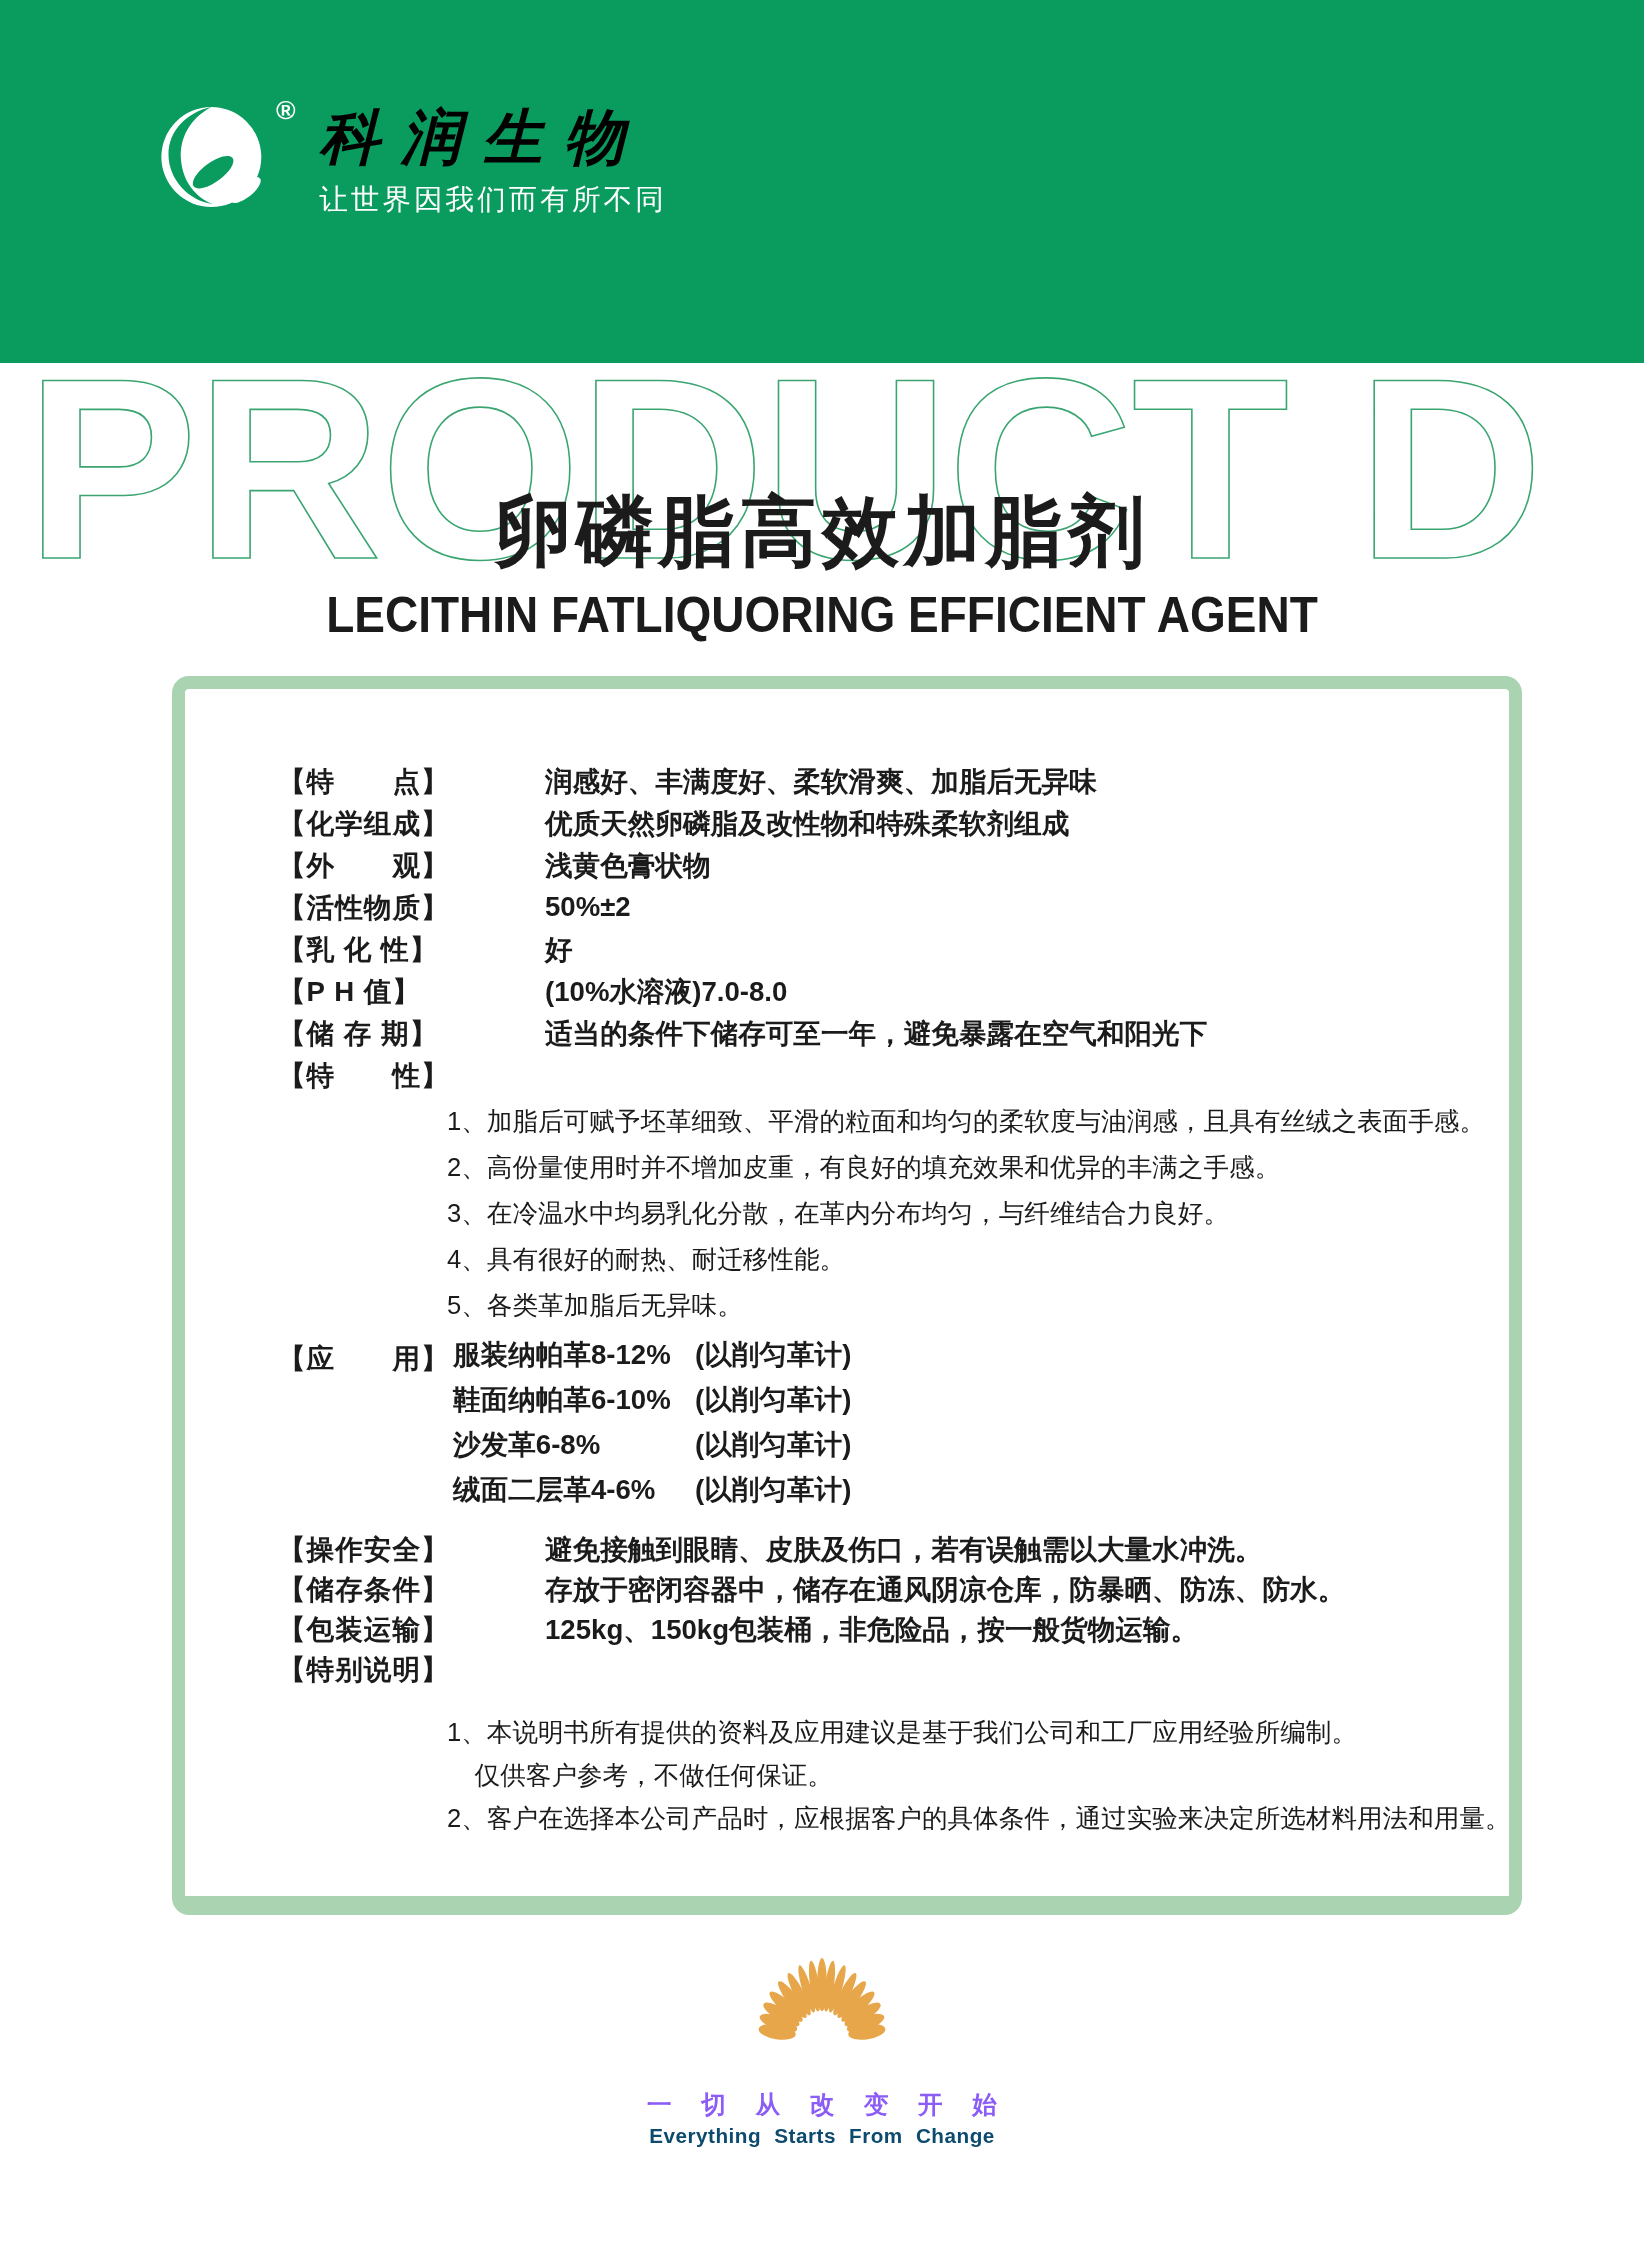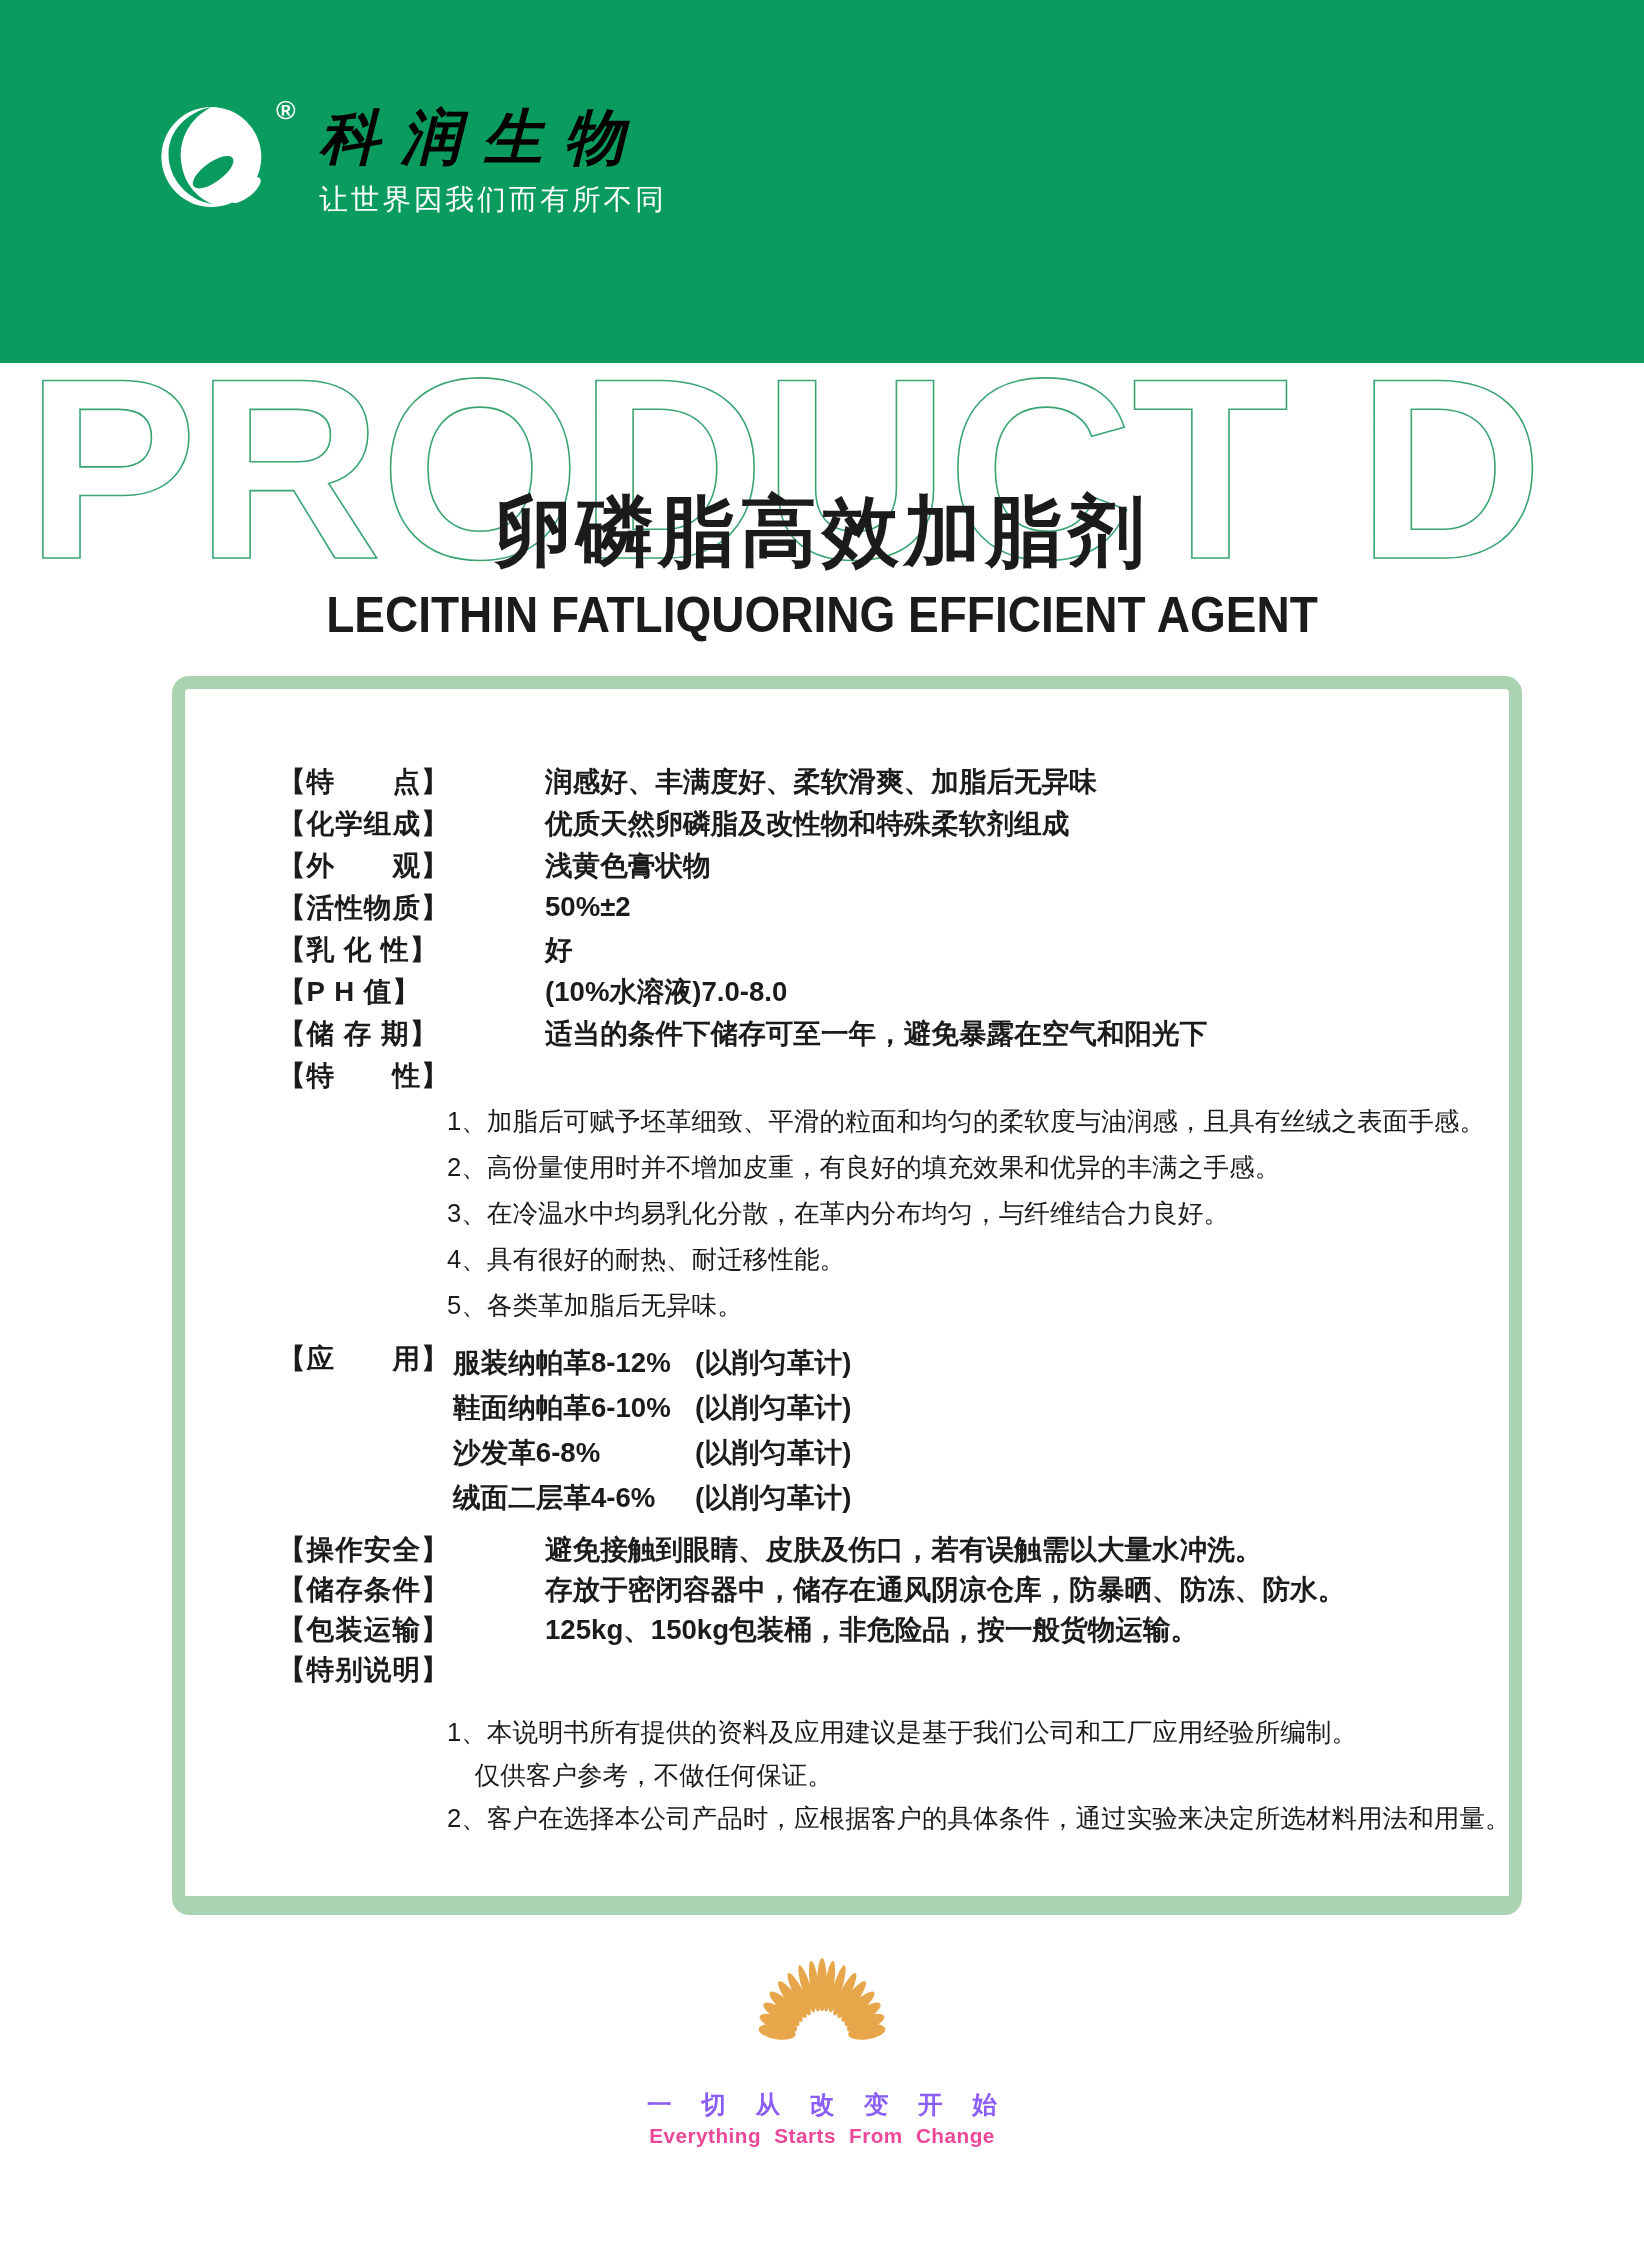--- a/index.html
+++ b/index.html
@@ -32,37 +32,37 @@
             border:13.8px solid #a9d3b1;border-bottom-width:19.7px;border-radius:17px;box-sizing:border-box;
             padding:71px 29.6px 0 93px;overflow:hidden;}
   .srow{display:flex;height:42px;align-items:center;font-size:27.6px;font-weight:bold;}
   .slabel{width:175px;flex:none;letter-spacing:1px;white-space:nowrap;}
   .svalue{margin-left:92px;white-space:nowrap;}
   .features{margin-left:169px;margin-top:2px;}
   .frow{height:46px;line-height:46px;font-size:25.6px;font-weight:500;white-space:nowrap;}
   .app-block{display:flex;margin-top:7.9px;}
   .app-label{width:175px;flex:none;font-size:27.6px;font-weight:bold;letter-spacing:1px;height:45px;
              display:flex;align-items:center;}
-  .arow{display:flex;height:45px;align-items:flex-end;font-size:27.6px;font-weight:bold;}
+  .arow{display:flex;height:45px;align-items:flex-start;font-size:27.6px;font-weight:bold;}
   .app-name{width:242px;white-space:nowrap;}
   .app-basis{white-space:nowrap;}
   .safety{margin-top:13.8px;}
   .safety .srow{height:40px;}
   .notes{margin-left:169px;margin-top:21px;}
   .nrow{height:43px;line-height:43px;font-size:25.6px;font-weight:500;white-space:nowrap;}
   .nrow.indent{padding-left:27.6px;}
 
   
   .sunburst{position:absolute;left:50%;top:1958px;transform:translateX(-50%);z-index:1;}
   .ledkosme{position:absolute;left:0;top:2031px;width:100%;text-align:center;
             font-size:33px;font-weight:bold;color:#1f5e9e;letter-spacing:3.9px;}
   .slogan-zh{position:absolute;left:0;top:2088px;width:100%;text-align:center;box-sizing:border-box;
              font-size:24.6px;font-weight:bold;color:#8b5cf6;letter-spacing:29.6px;padding-left:29.6px;}
   .slogan-en{position:absolute;left:0;top:2124px;width:100%;text-align:center;
-             font-size:20.7px;font-weight:bold;color:#ec4899;word-spacing:6.9px;letter-spacing:0.5px;}
+             font-size:20.7px;font-weight:bold;color:#0c4a6e;word-spacing:6.9px;letter-spacing:0.5px;}
 </style>
 </head>
 <body>
 
 <div class="page">
 
   <div class="banner">
     <div class="logo-wrap">
       <svg class="logo-mark" viewBox="0 0 130 130">
         <circle cx="62" cy="65" r="56" fill="#ffffff"></circle>

